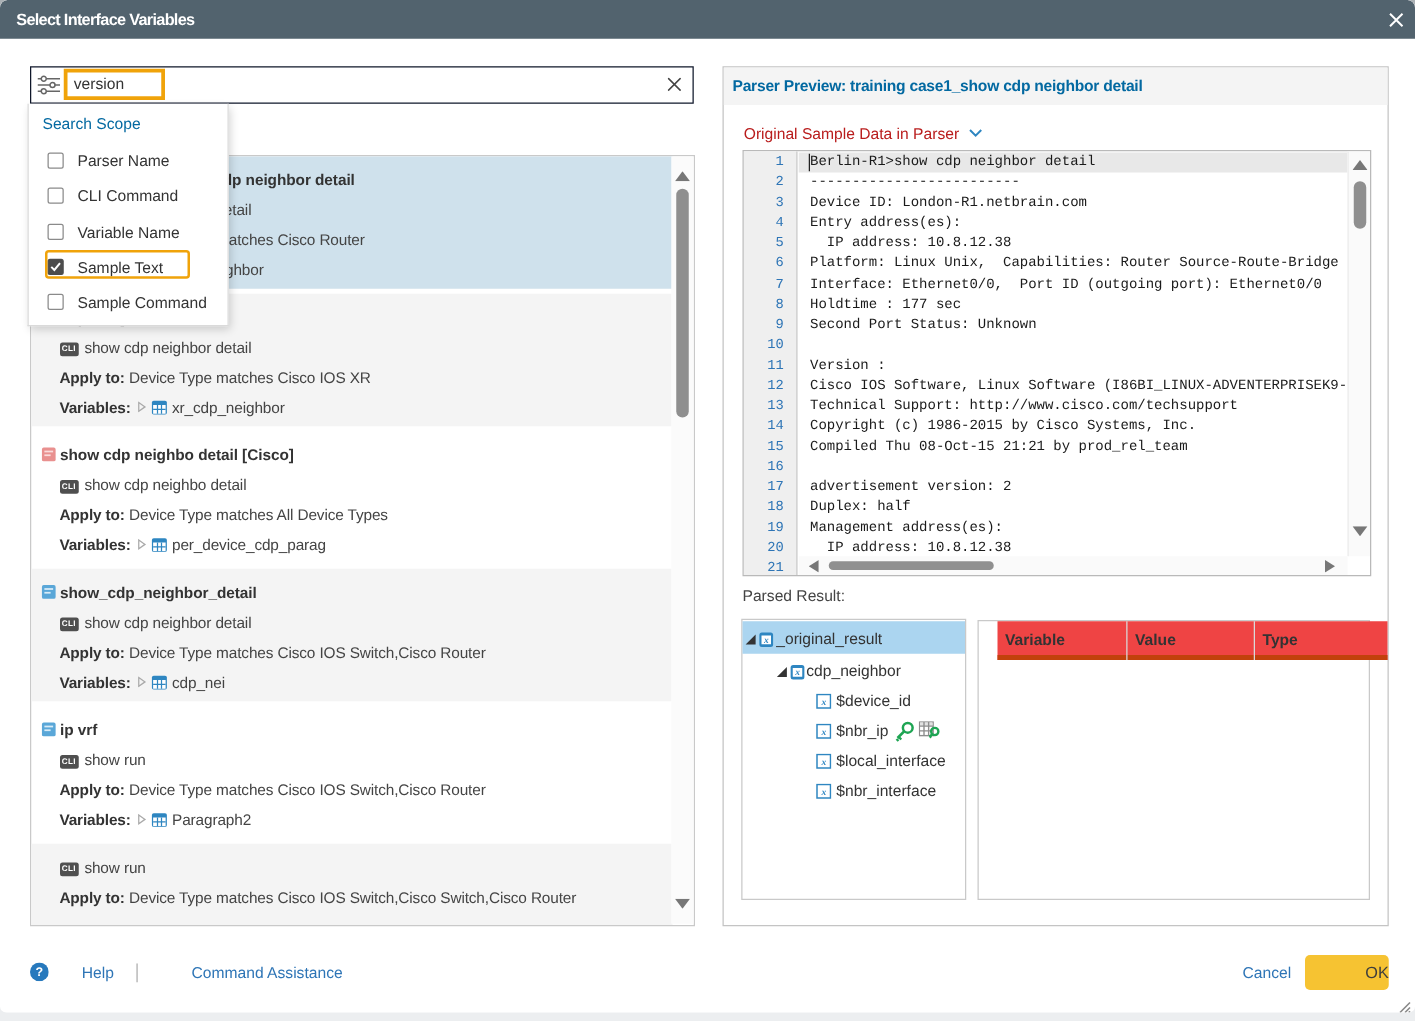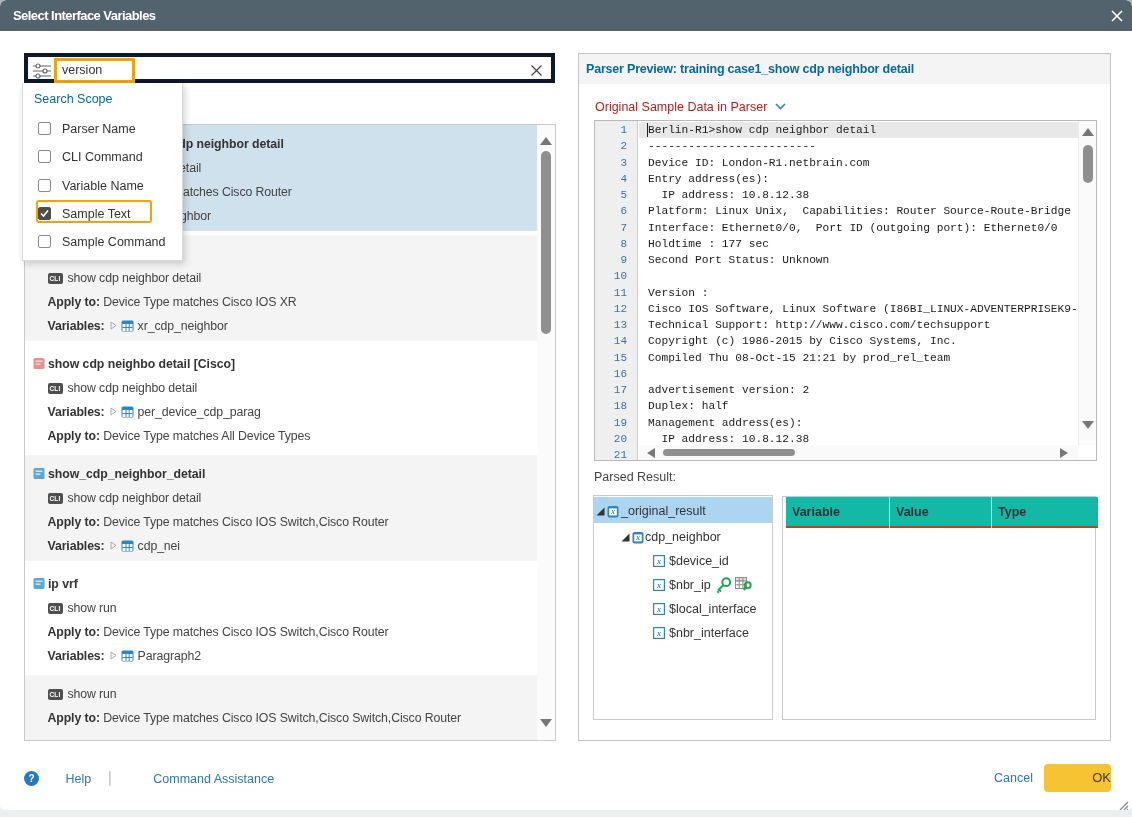--- a/index.html
+++ b/index.html
@@ -5,21 +5,21 @@
 * { margin:0; padding:0; box-sizing:border-box; }
 html,body { width:1132px; height:817px; }
 body { background:#eceef0; font-family:"Liberation Sans", sans-serif; position:relative; overflow:hidden; }
 .backtop { position:absolute; left:0; top:0; width:1132px; height:14px; background:#aab0b4; }
 .dialog { position:absolute; left:0; top:0; width:1132px; height:810px; background:#fff; border-radius:6px 6px 5px 5px; overflow:hidden; }
 .titlebar { position:absolute; left:0; top:0; width:1132px; height:31px; background:#52636e; border-radius:6px 6px 0 0; }
 .titlebar .t { position:absolute; left:13px; top:0; line-height:31px; color:#fff; font-size:13px; font-weight:700; letter-spacing:-0.55px; }
 .close { position:absolute; right:9px; top:10px; width:12px; height:12px; }
 
 
-.search { position:absolute; left:24px; top:53px; width:531px; height:30px; border:4px solid #0f172a; background:#fff; }
+.search { position:absolute; left:24px; top:53px; width:531px; height:30px; border:1px solid #0f172a; background:#fff; }
 .orangebox { position:absolute; left:26px; top:1px; width:81px; height:25px; border:3px solid #f0a30a; background:#fff; }
 .orangebox span { position:absolute; left:5px; top:0; line-height:19px; font-size:12.5px; color:#333; }
 .clearx { position:absolute; right:9px; top:8px; width:11px; height:11px; }
 
 .scope { position:absolute; left:22px; top:83px; width:161px; height:178px; background:#fff; border:1px solid #dadada; border-top:none; box-shadow:2px 3px 7px rgba(0,0,0,0.18); z-index:6; }
 .scope .hd { position:absolute; left:11px; top:9px; font-size:12.5px; color:#0369a1; }
 .srow { position:absolute; left:15px; height:16px; font-size:12.5px; color:#333; white-space:nowrap; }
 .cb { position:absolute; left:0; top:1px; width:13px; height:13px; border:1.5px solid #8a8a8a; border-radius:2px; background:#fff; }
 .cb.on { background:#4d4d4d; border-color:#4d4d4d; }
 .srow .lb { position:absolute; left:24px; top:0; line-height:16px; }
@@ -59,21 +59,21 @@
 .vsb .thumb { position:absolute; left:4px; top:24px; width:10px; height:38px; background:#8f8f8f; border-radius:5px; }
 .hsb { position:absolute; left:44px; top:324px; width:439px; height:15px; background:#fafafa; }
 .hsb .thumb { position:absolute; left:24px; top:4px; width:132px; height:7px; background:#909090; border-radius:3.5px; }
 
 .pr-label { position:absolute; left:594px; top:470px; font-size:12.5px; color:#444; }
 .tree { position:absolute; left:593px; top:495px; width:180px; height:225px; border:1px solid #c9c9c9; background:#fff; }
 .trow { position:absolute; height:24px; line-height:24px; font-size:12.5px; color:#333; white-space:nowrap; }
 .tree .selrow { position:absolute; left:0; top:1px; width:178px; height:26px; background:#abd5f0; }
 
 .vtable { position:absolute; left:782px; top:496px; width:314px; height:224px; border:1px solid #c9c9c9; background:#fff; }
-.vth { position:absolute; left:3px; top:0; width:312px; height:31px; background:#14b8a6; border-bottom:2px solid #c2410c; }
+.vth { position:absolute; left:15px; top:0; width:312px; height:31px; background:#ef4444; border-bottom:4px solid #c2410c; }
 .vth .c { position:absolute; top:0; line-height:30px; font-size:12.5px; font-weight:700; color:#333; padding-left:6px; border-right:1px solid #d9d9d9; height:31px; }
 .flink { color:#2e75b6; font-size:12.5px;padding-left:24px; }
 .helpwrap { position:absolute; left:24px; top:770px; height:15px; line-height:15px; }
 .okbtn { position:absolute; left:1044px; top:764px; width:67px; height:28px; background:#f6c332; border-radius:4px; text-align:right; line-height:28px; font-size:13px; color:#3d3d3d; }
 .cancel { position:absolute; left:994px; top:771px; font-size:12.5px; color:#2e75b6; }
 .rhandle { position:absolute; left:1119px; top:801px; }
 </style>
 </head>
 <body>
 <div class="backtop"></div>
@@ -138,28 +138,28 @@
             <path d="M1.5 7.5 H11.5 M5 4 V11 M8.2 4 V11" stroke="#2e86c1" stroke-width="1"></path>
           </svg>xr_cdp_neighbor</div>
     </div>
     <div class="item">
       <div class="row tt"><svg class="ticon" viewBox="0 0 12 12">
             <rect x="0.5" y="0.5" width="11" height="11" rx="1.5" fill="#e9908f"></rect>
             <rect x="2.5" y="3" width="7" height="1.4" fill="#fadcdc"></rect>
             <rect x="2.5" y="6" width="5" height="1.4" fill="#fadcdc"></rect>
           </svg>show cdp neighbo detail [Cisco]</div>
       <div class="row sub"><span class="clibadge">CLI</span>show cdp neighbo detail</div>
+      <div class="row sub"><span class="b">Apply to:</span> Device Type matches All Device Types</div>
       <div class="row sub"><span class="b">Variables:</span><svg class="vtri" width="7" height="9" viewBox="0 0 7 9">
             <path d="M1 1 L6 4.5 L1 8 Z" fill="none" stroke="#aaa" stroke-width="1"></path>
           </svg><svg class="gicon" viewBox="0 0 13 12">
             <rect x="0.5" y="0.5" width="12" height="11" rx="1.5" fill="#2e86c1"></rect>
             <rect x="1.5" y="4" width="10" height="7" fill="#fff"></rect>
             <path d="M1.5 7.5 H11.5 M5 4 V11 M8.2 4 V11" stroke="#2e86c1" stroke-width="1"></path>
           </svg>per_device_cdp_parag</div>
-      <div class="row sub"><span class="b">Apply to:</span> Device Type matches All Device Types</div>
     </div>
     <div class="item gray">
       <div class="row tt"><svg class="ticon" viewBox="0 0 12 12">
             <rect x="0.5" y="0.5" width="11" height="11" rx="1.5" fill="#5aa7d8"></rect>
             <rect x="2.5" y="3" width="7" height="1.4" fill="#d9ecf7"></rect>
             <rect x="2.5" y="6" width="5" height="1.4" fill="#d9ecf7"></rect>
           </svg>show_cdp_neighbor_detail</div>
       <div class="row sub"><span class="clibadge">CLI</span>show cdp neighbor detail</div>
       <div class="row sub"><span class="b">Apply to:</span> Device Type matches Cisco IOS Switch,Cisco Router</div>
       <div class="row sub"><span class="b">Variables:</span><svg class="vtri" width="7" height="9" viewBox="0 0 7 9">

